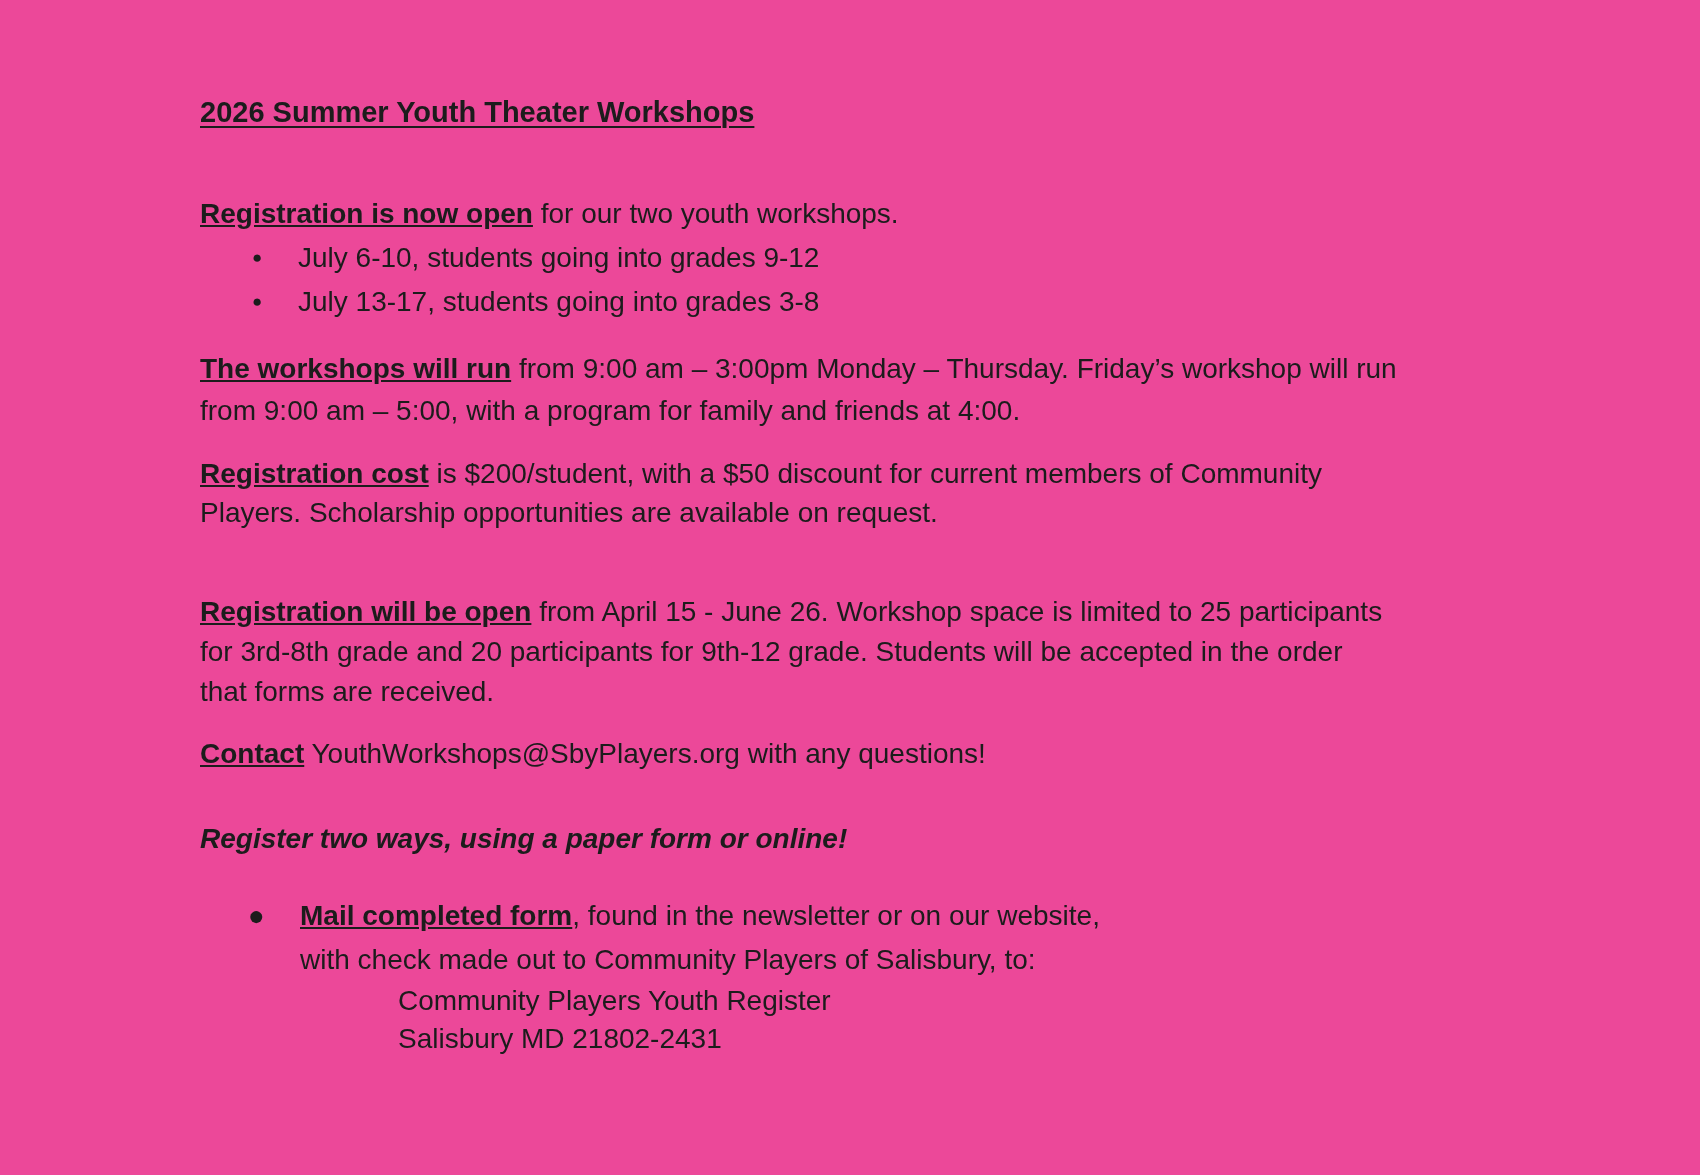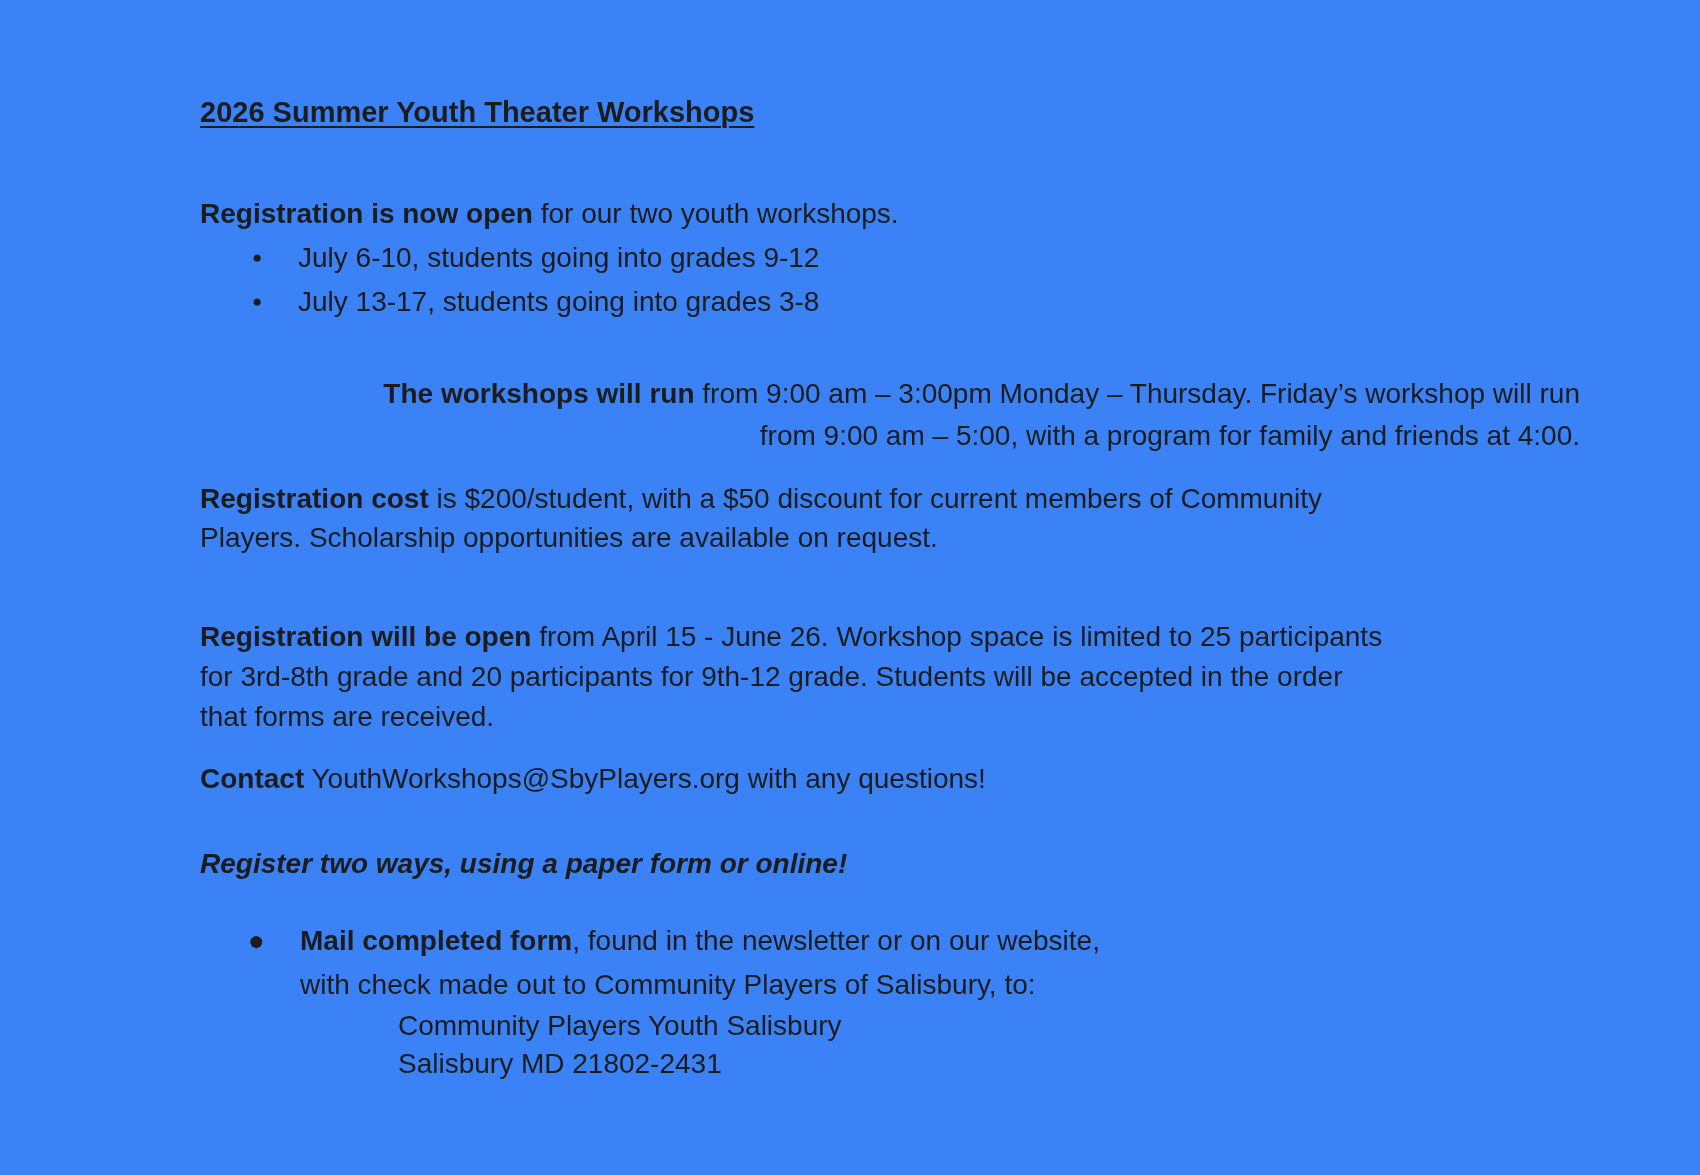--- a/index.html
+++ b/index.html
@@ -1,48 +1,48 @@
 <!DOCTYPE html>
 <html><head>
 <meta charset="utf-8">
 <style>
   html,body{margin:0;padding:0;background:#e8e8e8;}
   .page{
     position:relative;
     width:1700px;height:1175px;
-    background:#3b82f6;
+    background:#ec4899;
     color:#1c1c1c;
     font-family:"Liberation Sans",sans-serif;
     font-size:28px;
     overflow:hidden;
     margin:0 auto;
   }
   .content{padding:96px 120px 0 200px;}
   .doc-title{
     font-size:29px;
     line-height:32px;
     margin:0 0 64px 0;
     font-weight:bold;
     text-decoration:underline;
     text-underline-offset:4px;
     text-decoration-thickness:2px;
   }
   .para{margin:0;}
-  .b{font-weight:bold;}
+  .b{font-weight:bold;text-decoration:underline;}
   .line{display:block;}
   .lh44{line-height:44px;}
   .lh42{line-height:42px;}
   .lh40{line-height:40px;}
   .lh39{line-height:39px;}
   .sessions{list-style:none;margin:0;padding:0;}
   .session-row{display:flex;line-height:44px;}
   .bullet{flex:none;color:#1c1c1c;}
   .bullet.sm{font-size:17px;width:46px;margin-left:52px;line-height:44px;}
   .bullet.lg{font-size:28px;width:52px;margin-left:48px;line-height:44px;}
-  .mt-schedule{margin-top:49px;text-align:right;}
+  .mt-schedule{margin-top:24px;}
   .mt-cost{margin-top:22px;}
   .mt-window{margin-top:60px;}
   .mt-contact{margin-top:22px;}
   .register-heading{margin-top:45px;line-height:40px;font-weight:bold;font-style:italic;}
   .mail{display:flex;margin-top:35px;line-height:44px;}
   .mail-content{flex:1;}
   .address{margin-left:98px;line-height:38px;}
 </style>
 </head>
 <body>
@@ -74,20 +74,20 @@
     <p class="para lh40 mt-contact"><span class="b">Contact</span><span> YouthWorkshops@SbyPlayers.org with any questions!</span></p>
 
     <p class="para register-heading">Register two ways, using a paper form or online!</p>
 
     <div class="mail">
       <span class="bullet lg">●</span>
       <div class="mail-content">
         <div><span class="b">Mail completed form</span><span>, found in the newsletter or on our website,</span></div>
         <div>with check made out to Community Players of Salisbury, to:</div>
         <div class="address">
-          <div>Community Players Youth Salisbury</div>
+          <div>Community Players Youth Register</div>
           <div>Salisbury MD 21802-2431</div>
         </div>
       </div>
     </div>
 
   </div>
 </div>
 
 </body></html>

